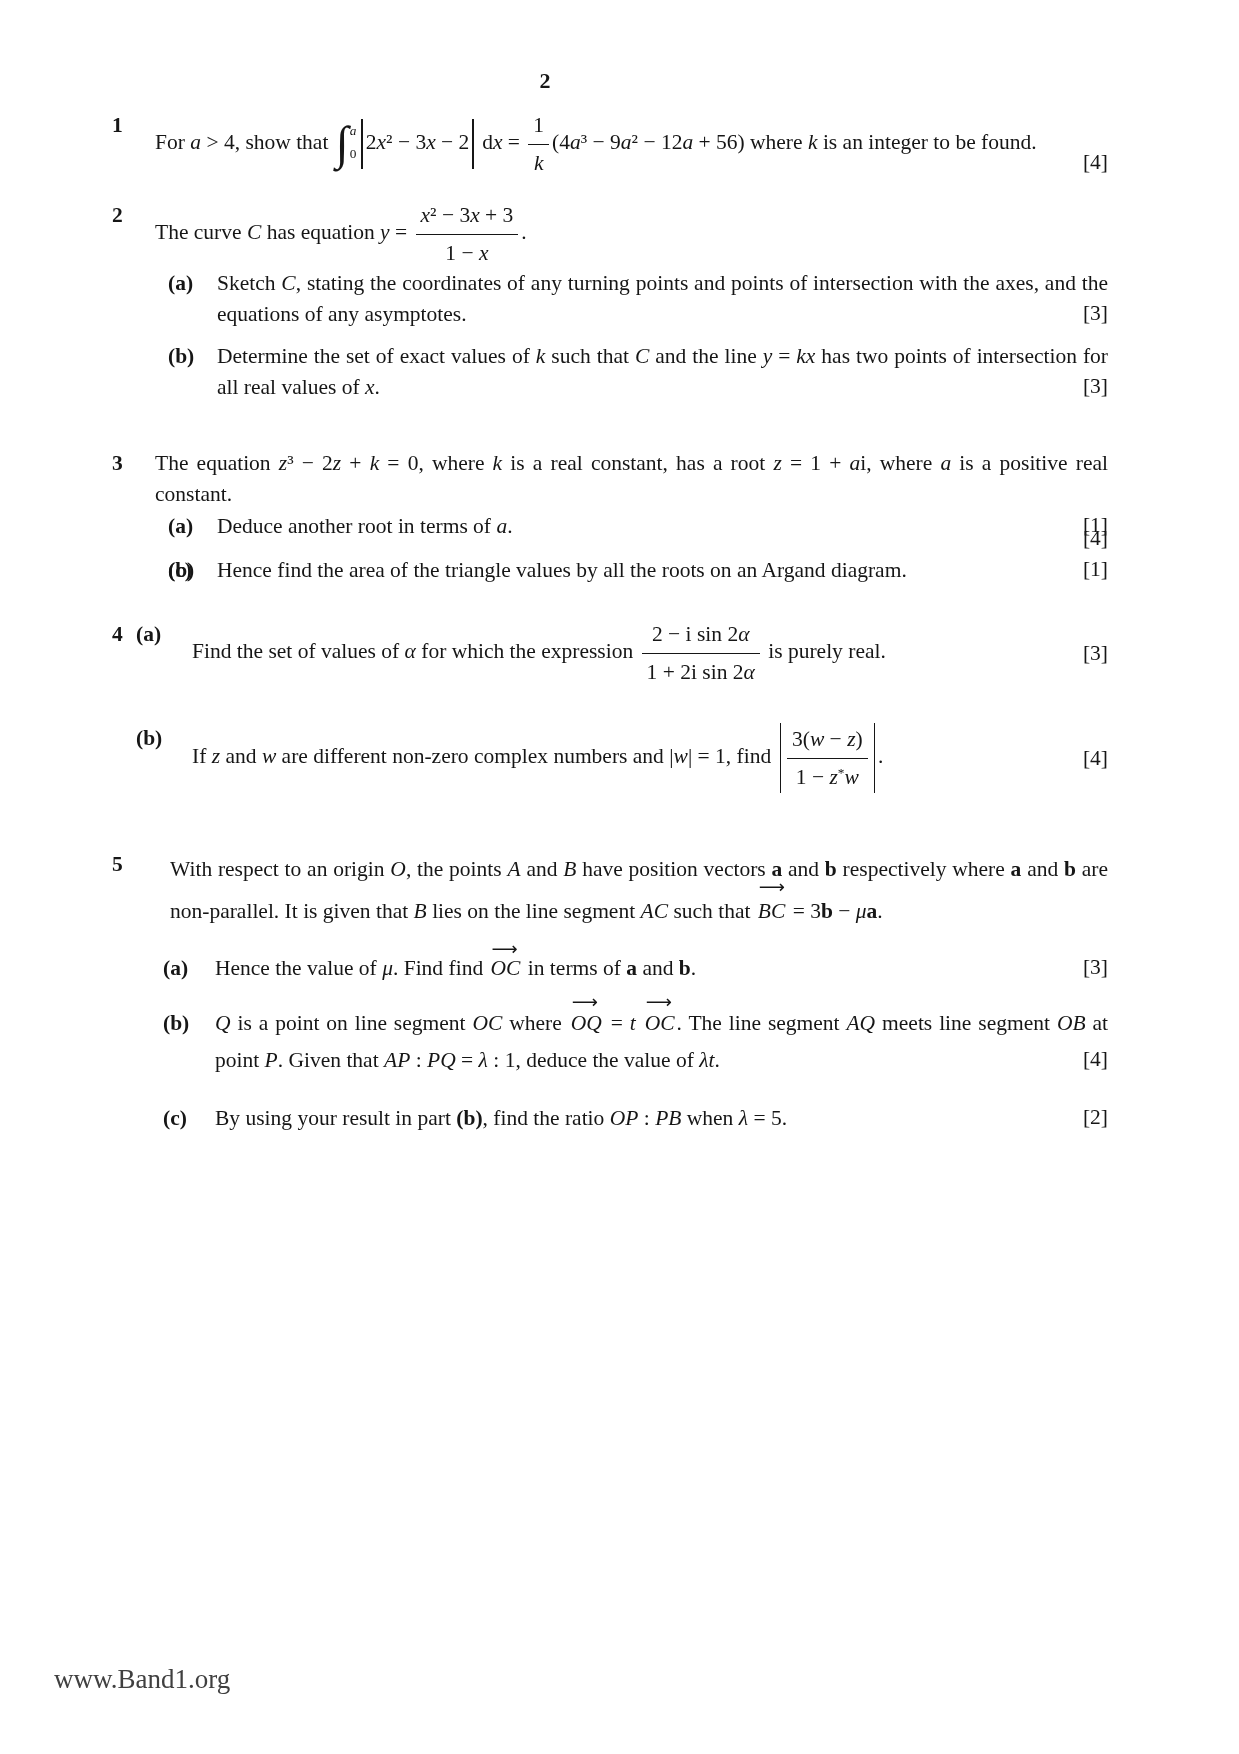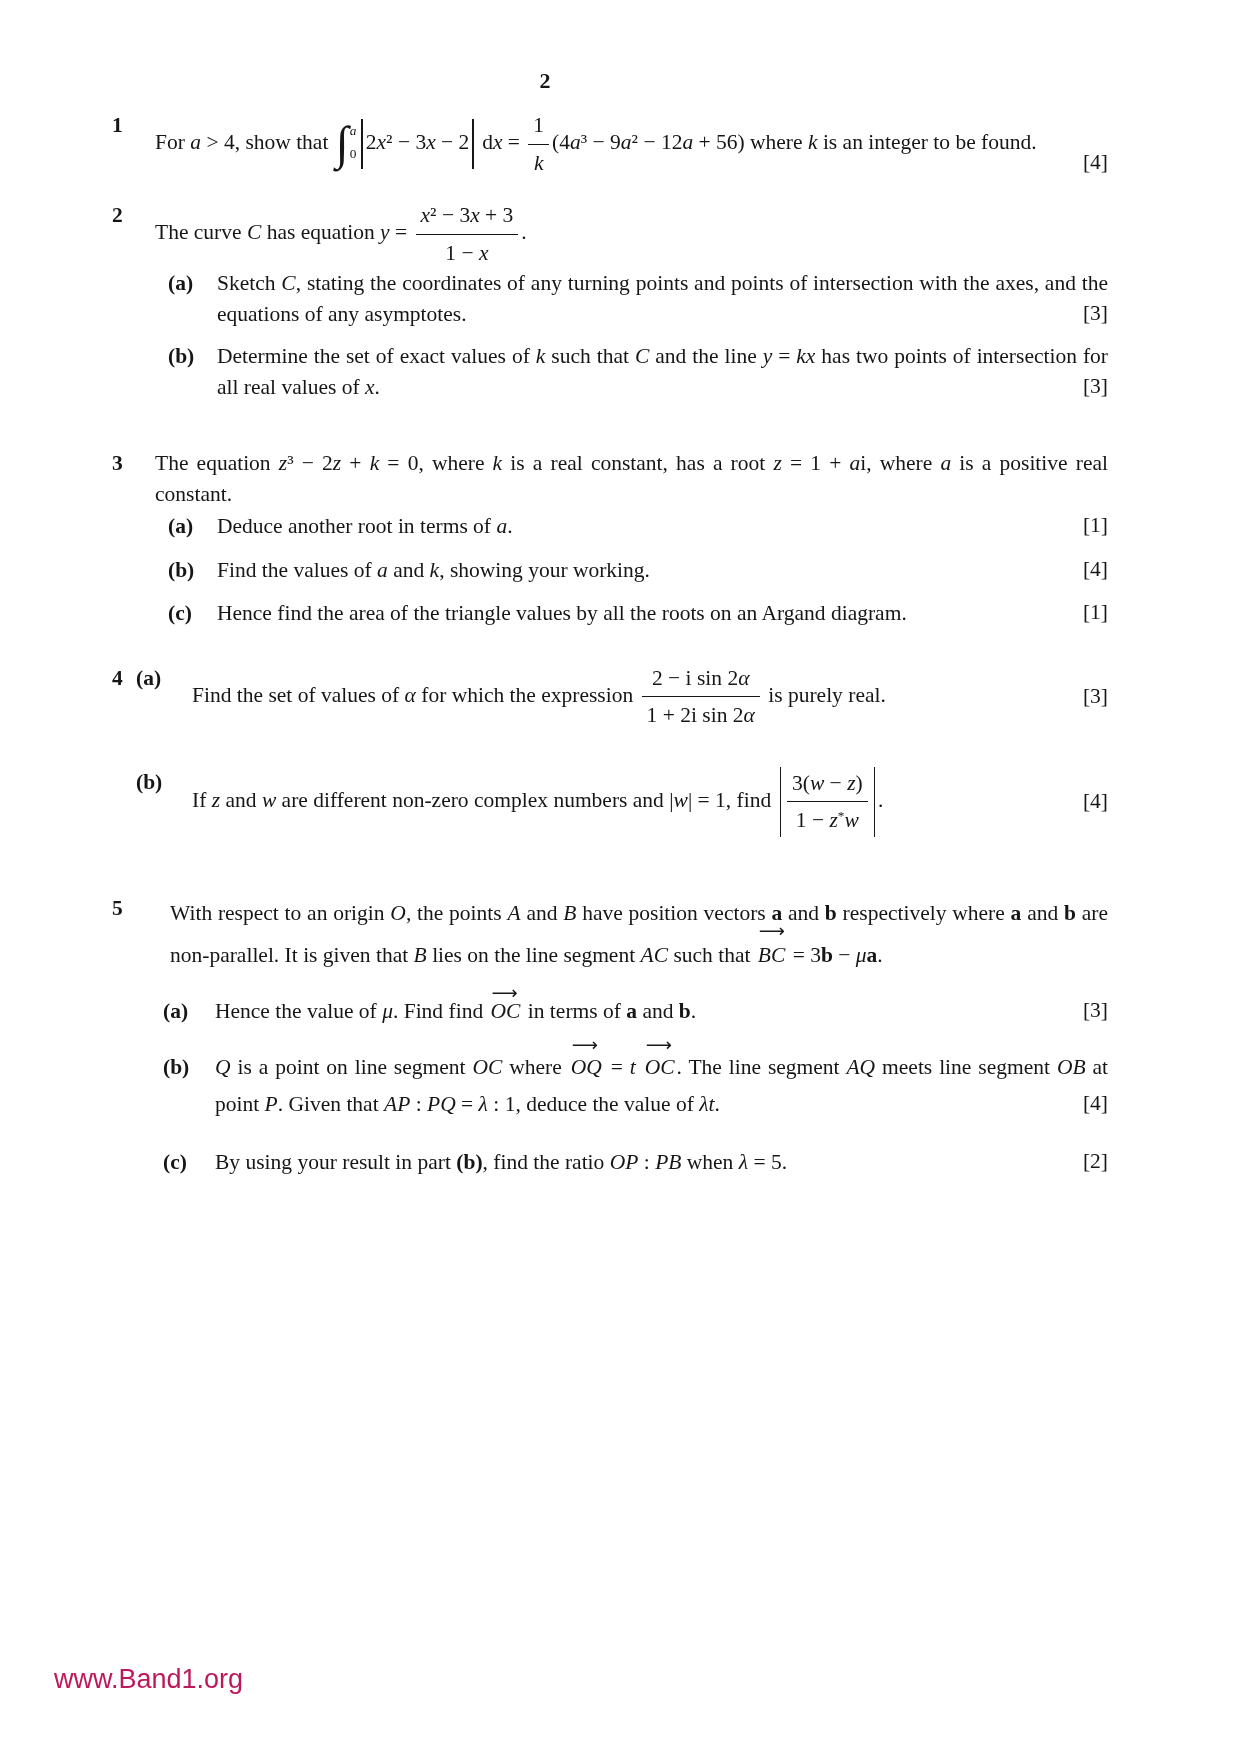--- a/index.html
+++ b/index.html
@@ -46,21 +46,21 @@
   .q3 .part + .part{margin-top:13px;}
   .q4 .part + .part{margin-top:36px;}
   .q5 .intro{line-height:1.95;margin-left:15px;}
   .q5 .part-a{margin-top:12px;padding-top:8px;}
   .q5 .part-a .plabel{top:8px;}
   .q5 .part-b{margin-top:14px;padding-top:8px;line-height:1.72;}
   .q5 .part-b .plabel{top:8px;}
   .q5 .part-c{margin-top:24px;}
   .footer{position:absolute;left:0;right:0;top:1602px;text-align:center;font-size:17px;position:absolute;}
   .footer .ftext{position:relative;left:-25px;}
-  .watermark{position:absolute;left:54px;top:1664px;font-family:Liberation Sans, sans-serif;font-size:27px;color:#be185d;}
+  .watermark{position:absolute;left:54px;top:1664px;font-family:Liberation Serif, serif;font-size:27px;color:#404040;}
 </style>
 </head>
 <body>
 
 <div class="page">
   <div class="content">
 
     <div class="pagenum">2</div>
 
     <section class="question q1">
@@ -104,21 +104,20 @@
         <div class="para intro">
           <span><span>The equation </span><span class="it">z</span><span>³ − 2</span><span class="it">z</span><span> + </span><span class="it">k</span><span> = 0,  where </span><span class="it">k</span><span> is a real constant, has a root </span><span class="it">z</span><span> = 1 + </span><span class="it">a</span><span>i,  where </span><span class="it">a</span><span> is a positive real constant.</span></span>
         </div>
         <div class="part">
           <span class="plabel">(a)</span>
           <span><span>Deduce another root in terms of </span><span class="it">a</span><span>.</span></span>
           <span class="mark">[1]</span>
         </div>
         <div class="part">
           <span class="plabel">(b)</span>
-          <span><span>Find the values of </span><span class="it">a</span><span> and </span><span class="it">k</span><span>, showing your working.</span></span>
           <span class="mark">[4]</span>
         </div>
         <div class="part">
           <span class="plabel">(c)</span>
           <span><span>Hence find the area of the triangle values by all the roots on an Argand diagram.</span></span>
           <span class="mark">[1]</span>
         </div>
       </div>
     </section>
 

